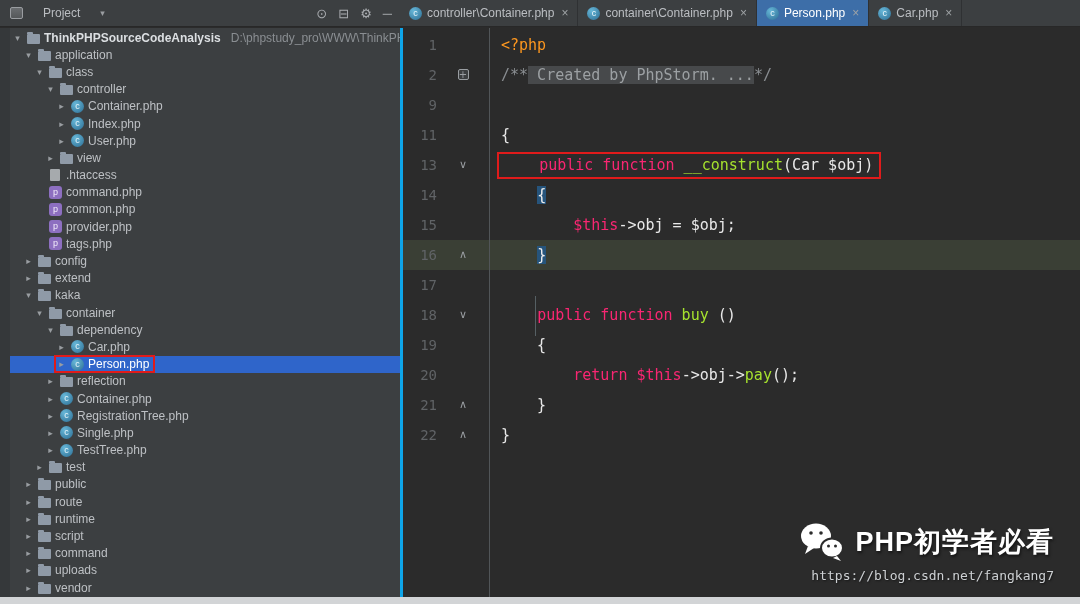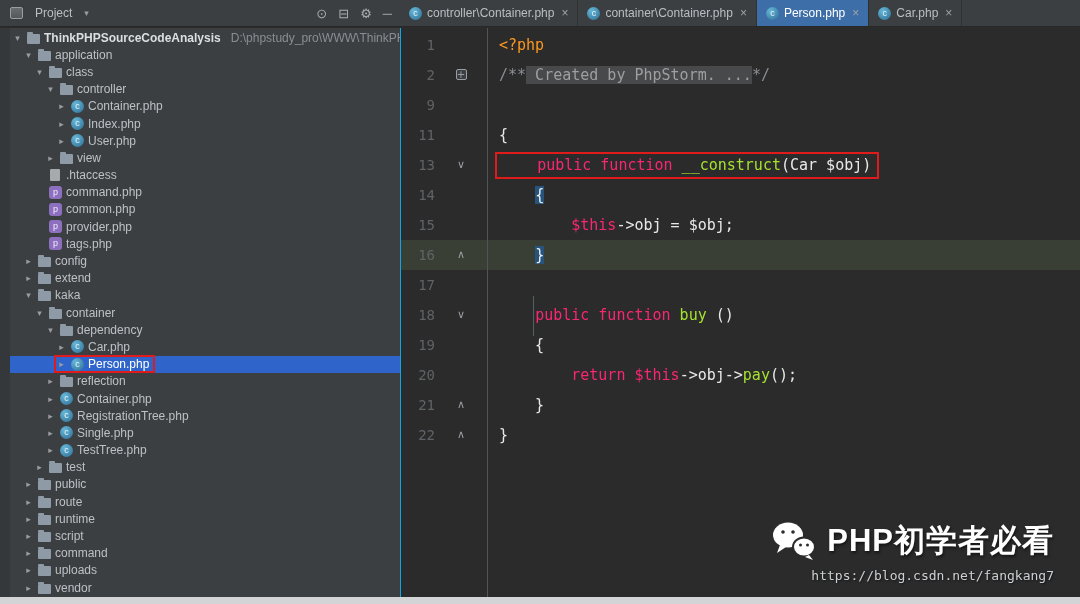--- a/index.html
+++ b/index.html
@@ -7,21 +7,21 @@
     --panel:#3c3f41; --editor:#2b2b2b; --sel:#2f65ca; --tab:#3d6ea8;
     --kw:#f92672; --fn:#a6e22e; --txt:#e8e8e8; --tag:#fd971f;
     --red:#e01b1b; --cur:#3a3f35; --brc:#26547c;
   }
   body{width:1080px;height:604px;margin:0;position:relative;overflow:hidden;
        background:var(--editor);font-family:"Liberation Sans",sans-serif;}
 
   
   .topbar{position:absolute;top:0;left:0;right:0;height:27px;background:var(--panel);
           display:flex;border-bottom:1px solid #282828;z-index:4;}
-  .panel-header{flex:0 0 400px;display:flex;align-items:center;gap:12px;
+  .panel-header{flex:0 0 400px;display:flex;align-items:center;gap:20px;
                 padding:0 8px 0 10px;color:#bbbec2;font-size:12px;}
   .ph-icon{width:13px;height:12px;border:1px solid #9a9da1;border-radius:2px;
            background:linear-gradient(#6a6d70,#55585a);display:inline-block;}
   .ph-caret{color:#9a9da1;font-size:9px;}
   .ph-icons{margin-left:auto;display:flex;gap:11px;color:#a9acb0;font-size:13px;align-items:center;}
   .tabs{flex:1;display:flex;align-items:stretch;background:var(--panel);}
   .tab{display:flex;align-items:center;gap:5px;padding:0 9px;font-size:12px;
        color:#bbbec2;border-right:1px solid #2f3133;}
   .tab.active{background:var(--tab);color:#fff;}
   .tab-close{color:#9fa3a6;font-size:12px;margin-left:2px;}
@@ -46,21 +46,21 @@
   .trow{display:flex;align-items:center;height:17.2px;gap:4px;white-space:nowrap;}
   .trow.sel{background:var(--sel);color:#fff;}
   .arrow{width:11px;flex:0 0 11px;text-align:center;color:#999da1;font-size:9px;}
   .tlabel.bold{font-weight:700;color:#dcdfe2;}
   .tpath{color:#8a8e92;margin-left:6px;}
   .treebox{display:inline-flex;align-items:center;gap:4px;border:2px solid var(--red);
            padding:0 4px 0 0;margin-left:-2px;}
 
   
   .editor{position:absolute;left:400px;top:28px;right:0;bottom:7px;background:var(--editor);
-          font-family:"DejaVu Sans Mono",monospace;font-size:15px;border-left:1px solid #0ea5e9;}
+          font-family:"DejaVu Sans Mono",monospace;font-size:15px;border-left:3px solid #0ea5e9;}
   .lines{position:absolute;inset:0;padding-top:2px;}
   .eline{height:30px;line-height:30px;white-space:pre;}
   .eline.cur{background:var(--cur);}
   .lnum{display:inline-block;width:34px;text-align:right;color:#606366;font-size:14px;vertical-align:top;}
   .lfold{display:inline-block;width:52px;text-align:center;color:#9a9ea2;font-size:11px;
          font-family:"DejaVu Sans",sans-serif;vertical-align:top;}
   .foldplus{display:inline-block;width:11px;height:11px;line-height:9px;border:1px solid #9a9ea2;
             border-radius:2px;font-size:10px;background:#3c3f41;}
   .lcode{padding-left:12px;color:var(--txt);}
   .gutter-sep{position:absolute;left:86px;top:0;bottom:0;width:1px;background:#515558;}
@@ -68,21 +68,21 @@
 
   .tk-kw{color:var(--kw);} .tk-fn{color:var(--fn);} .tk-txt{color:var(--txt);}
   .tk-cmt{color:#8a8e92;} .tk-tag{color:var(--tag);}
   .tk-fold{background:#47494b;color:#9ca0a3;}
   .tk-brc{background:var(--brc);color:#efefef;}
   .codebox{border:2px solid var(--red);padding:2px 6px 3px 4px;margin-left:-4px;}
 
   
   .watermark{position:absolute;right:26px;bottom:14px;text-align:right;color:#fff;z-index:5;}
   .wm-row{display:flex;align-items:center;gap:10px;justify-content:flex-end;}
-  .wm-title{font-size:31px;font-weight:600;letter-spacing:1px;
+  .wm-title{font-size:27px;font-weight:600;letter-spacing:1px;
             text-shadow:1px 2px 3px rgba(0,0,0,.55);font-family:"Liberation Sans",sans-serif;}
   .wm-url{font-size:13px;color:#cdd0d3;margin-top:6px;text-shadow:1px 1px 2px rgba(0,0,0,.5);}
 
   .bottomstrip{position:absolute;left:0;right:0;bottom:0;height:7px;background:#d2d4d6;z-index:6;}
 </style>
 </head>
 <body>
 
 <div class="topbar">
   <div class="panel-header">

